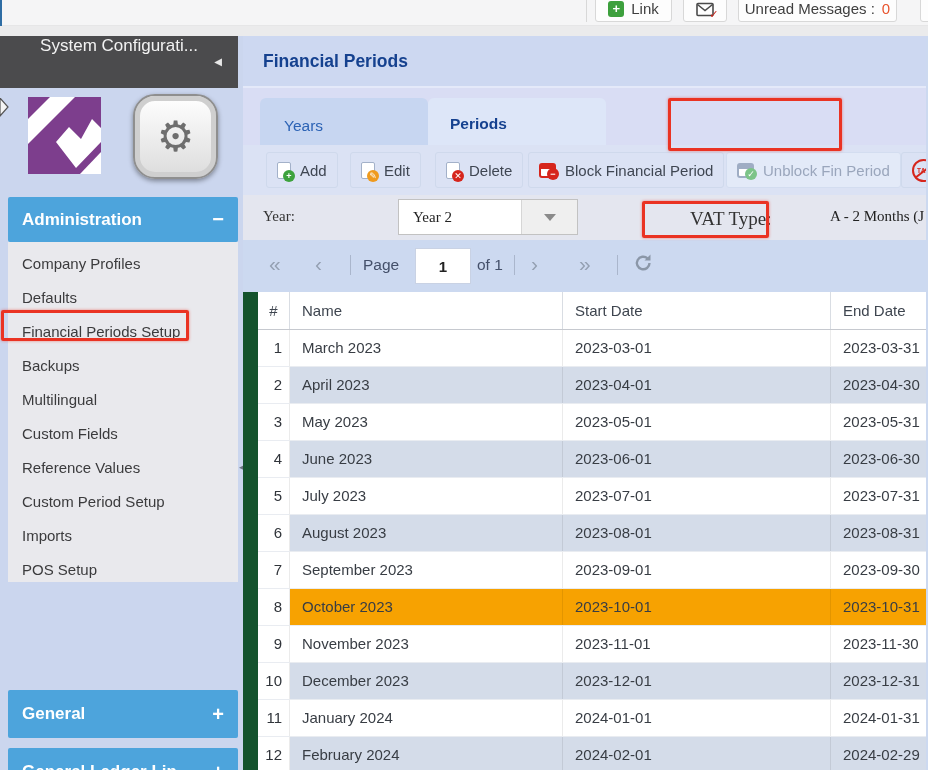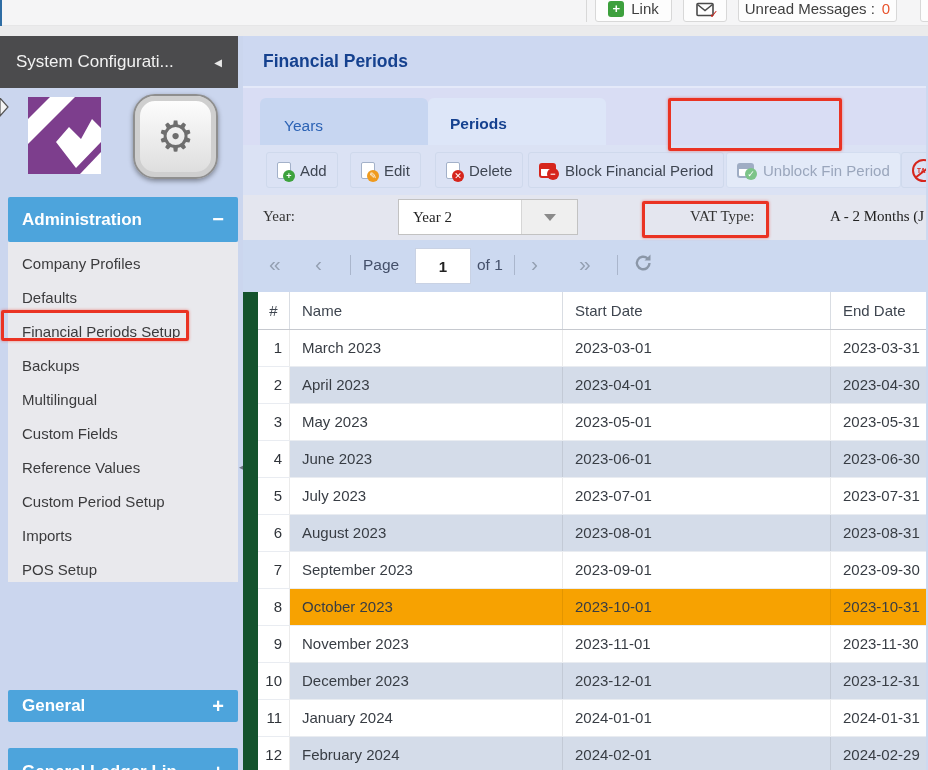--- a/index.html
+++ b/index.html
@@ -19,35 +19,35 @@
   .tb-divider { position:absolute; top:0; left:586px; width:1px; height:22px; background:#d8d8d8; }
   .link-icon { width:16px; height:16px; background:#3da03d; border-radius:3px; color:#fff;
                font-size:13px; font-weight:bold; line-height:15px; text-align:center; display:inline-block; }
   .mail-wrap { position:relative; display:inline-block; width:19px; height:15px; }
   .mail-check { position:absolute; right:-4px; bottom:-4px; color:#c9241b; font-size:11px; font-weight:bold; }
   .msg-count { color:#e8532c; }
 
   
   .sidebar { position:absolute; left:0; top:36px; width:245px; height:734px; background:#cbd6ee; overflow:hidden; }
   .sb-header { position:absolute; left:0; top:0; width:238px; height:52px; background:#4b4b4d;
-               color:#f2f2f2; font-size:17px; display:flex; align-items:center; padding:0 16px; }
+               color:#f2f2f2; font-size:17px; display:flex; align-items:center; padding:0 16px;flex-direction:column; }
   .sb-header .sb-collapse { margin-left:auto; font-size:10px; color:#e8e8e8; cursor:pointer; }
   .edge-expander { position:absolute; left:0; top:62px; }
   .logo-purple { position:absolute; left:28px; top:61px; width:73px; height:77px; }
   .logo-gear { position:absolute; left:133px; top:58px; width:85px; height:85px; border-radius:22px;
                background:linear-gradient(#ffffff,#dcdcdc); border:2px solid #8f8f8f;
                box-shadow: inset 0 0 0 5px #cfcfcf, 0 2px 5px rgba(0,0,0,.4);
                display:flex; align-items:center; justify-content:center; }
   .gear-glyph { font-size:42px; color:#6e6e6e; line-height:1; }
   .section-header { position:absolute; left:8px; width:230px; height:45px; background:#4da4dc;
                     color:#fff; font-weight:bold; font-size:17px; display:flex; align-items:center;
                     padding:0 14px; border-radius:2px; cursor:pointer; }
   .section-header .toggle { margin-left:auto; font-size:20px; font-weight:bold; }
   .sb-admin-header { top:161px; }
-  .sb-general-header { top:654px; height:32px; }
+  .sb-general-header { top:654px; height:48px; }
   .sb-gl-header { top:712px; height:48px; }
   .menu { position:absolute; left:8px; top:206px; width:230px; height:340px; background:#e9e9ed; padding-top:5px; }
   .menu-item { height:34px; line-height:34px; padding-left:14px; font-size:15px; color:#3b3b3d; cursor:pointer; }
   .sb-right-chevron { position:absolute; left:239px; top:426px; font-size:9px; color:#6b7280; }
 
   
   .main { position:absolute; left:243px; top:36px; width:683px; height:734px; overflow:hidden; background:#14532d; }
   .page-header { position:absolute; left:0; top:0; width:683px; height:52px; background:#cdd8f1;
                  border-bottom:2px solid #e4e9f9; display:flex; align-items:center; padding-left:20px; }
   .page-title { color:#15418f; font-size:17.5px; font-weight:bold; }
@@ -82,21 +82,21 @@
 
   .year-row { position:absolute; left:0; top:159px; width:683px; height:45px; background:#e4e6ef;font-family:Liberation Serif, serif; }
   .year-label { position:absolute; left:20px; top:13px; font-size:15px; color:#333; }
   .dropdown { position:absolute; left:155px; top:4px; width:180px; height:36px; background:#fff;
               border:1px solid #c2c2c2; display:flex; cursor:pointer; }
   .dd-value { flex:1; line-height:34px; padding-left:14px; font-size:15px; color:#222; }
   .dd-arrow-box { width:56px; background:#efefef; border-left:1px solid #d6d6d6;
                   display:flex; align-items:center; justify-content:center; }
   .dd-tri { width:0; height:0; border-left:6px solid transparent; border-right:6px solid transparent;
             border-top:7px solid #8a8a8a; }
-  .vat-label { position:absolute; left:447px; top:13px; font-size:15px; color:#333; }
+  .vat-label { position:absolute; left:447px; top:13px; font-size:19px; color:#333; }
   .vat-value { position:absolute; left:587px; top:13px; font-size:15px; color:#222; white-space:nowrap; }
 
   .pag-row { position:absolute; left:0; top:204px; width:683px; height:52px; background:#ccd9f0; }
   .pag-row > * { position:absolute; }
   .pg-ico { color:#94a0b2; font-size:21px; top:11px; cursor:pointer; line-height:26px; }
   .pg-text { color:#44506a; font-size:15.5px; top:16px; }
   .pdiv { width:1px; height:20px; background:#aab6cc; top:15px; }
   .page-input { left:172px; top:8px; width:56px; height:36px; border:1px solid #c9d2e4; background:#fff;
                 text-align:center; font-size:15px; font-weight:bold; color:#222; font-family:inherit; }
   .refresh-btn { left:390px; top:13px; cursor:pointer; }

